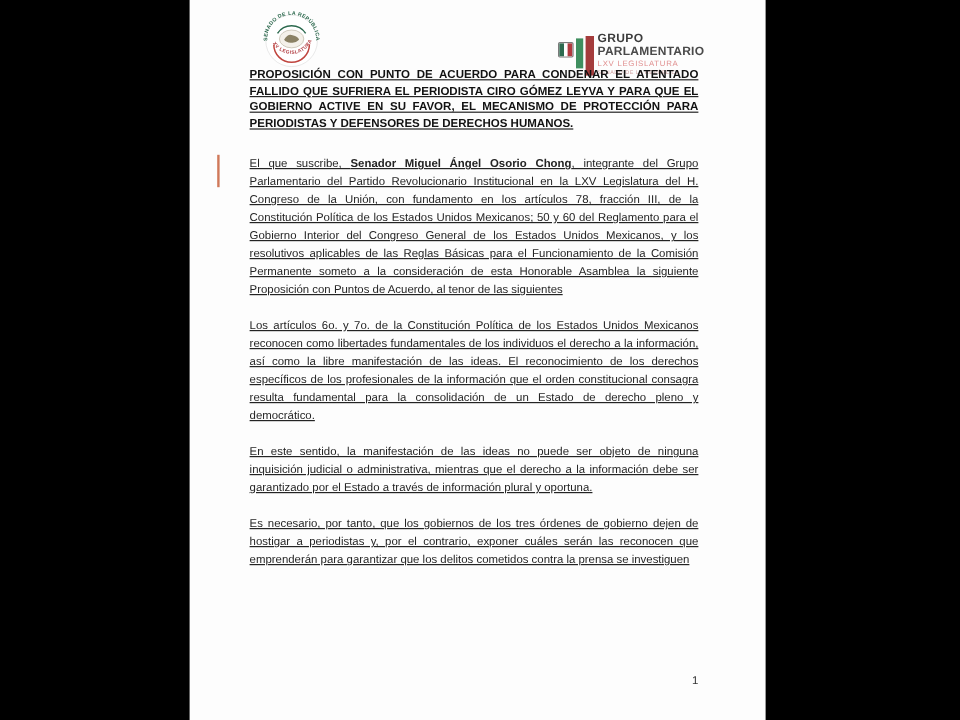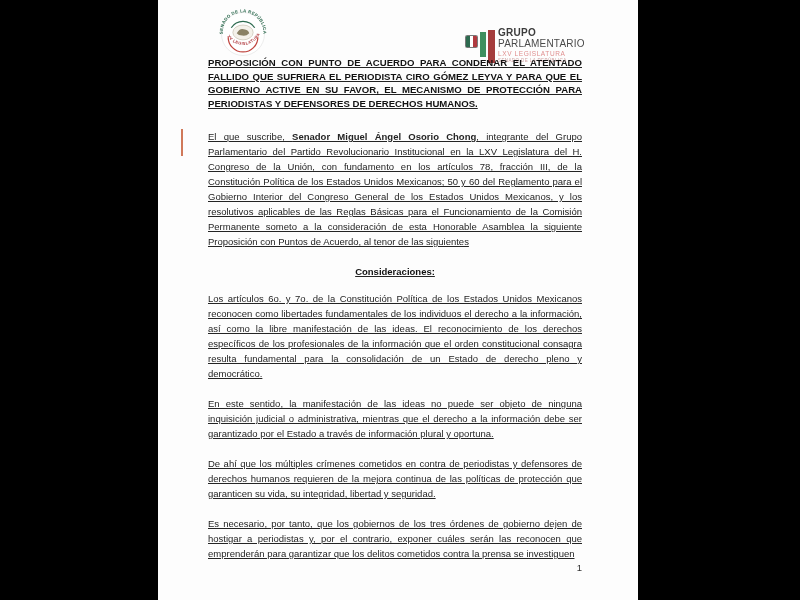--- a/index.html
+++ b/index.html
@@ -16,21 +16,21 @@
   .gp-logo { position:absolute; left:307px; top:28px; display:flex; align-items:flex-start; }
   .flag-chip {
     width:11px; height:11px; margin-top:7px; border:0.5px solid #7a7a7a; border-radius:1.5px;
     display:flex; overflow:hidden;
   }
   .flag-chip .stripe { flex:1; }
   .gp-bar-green { width:6px; height:25px; margin-left:2px; margin-top:4px; background:#3f8f5f; }
   .gp-bar-red   { width:7px; height:33px; margin-left:2px; margin-top:2px; background:#a43c3c; }
   .gp-text { margin-left:3px; line-height:1; }
   .gp-l1 { font-size:10px; font-weight:bold; color:#3c3c3c; letter-spacing:0.3px; }
-  .gp-l2 { font-size:10px; font-weight:normal; color:#4a4a4a; letter-spacing:0.2px; margin-top:1px; }
+  .gp-l2 { font-size:10px; font-weight:bold; color:#4a4a4a; letter-spacing:0.2px; margin-top:1px; }
   .gp-l3 { font-size:6.5px; color:#e08f8f; letter-spacing:0.6px; margin-top:2px; }
   .gp-l4 { font-size:4.5px; color:#cfa0a0; letter-spacing:0.4px; margin-top:1px; }
   
   .content {
     position:absolute; left:50px; right:56px; top:56px;
     font-size:9.5px; line-height:15px; color:#242424; text-align:justify;text-decoration:underline;
   }
   .doc-title {
     font-weight:bold; color:#121212; line-height:13.5px; font-size:9.6px;
     margin:0 0 19px 0; text-align:justify;
@@ -86,23 +86,21 @@
       </div>
     </div>
 
     <div class="revision-bar"></div>
 
     <div class="content">
       <div class="doc-title">PROPOSICIÓN CON PUNTO DE ACUERDO PARA CONDENAR EL ATENTADO FALLIDO QUE SUFRIERA EL PERIODISTA CIRO GÓMEZ LEYVA Y PARA QUE EL GOBIERNO ACTIVE EN SU FAVOR, EL MECANISMO DE PROTECCIÓN PARA PERIODISTAS Y DEFENSORES DE DERECHOS HUMANOS.</div>
 
       <p><span>El que suscribe, </span><strong>Senador Miguel Ángel Osorio Chong</strong><span>, integrante del Grupo Parlamentario del Partido Revolucionario Institucional en la LXV Legislatura del H. Congreso de la Unión, con fundamento en los artículos 78, fracción III, de la Constitución Política de los Estados Unidos Mexicanos; 50 y 60 del Reglamento para el Gobierno Interior del Congreso General de los Estados Unidos Mexicanos, y los resolutivos aplicables de las Reglas Básicas para el Funcionamiento de la Comisión Permanente someto a la consideración de esta Honorable Asamblea la siguiente Proposición con Puntos de Acuerdo, al tenor de las siguientes</span></p>
 
-      <div class="section-heading">Consideraciones:</div>
 
       <p>Los artículos 6o. y 7o. de la Constitución Política de los Estados Unidos Mexicanos reconocen como libertades fundamentales de los individuos el derecho a la información, así como la libre manifestación de las ideas. El reconocimiento de los derechos específicos de los profesionales de la información que el orden constitucional consagra resulta fundamental para la consolidación de un Estado de derecho pleno y democrático.</p>
       <p>En este sentido, la manifestación de las ideas no puede ser objeto de ninguna inquisición judicial o administrativa, mientras que el derecho a la información debe ser garantizado por el Estado a través de información plural y oportuna.</p>
-      <p>De ahí que los múltiples crímenes cometidos en contra de periodistas y defensores de derechos humanos requieren de la mejora continua de las políticas de protección que garanticen su vida, su integridad, libertad y seguridad.</p>
       <p>Es necesario, por tanto, que los gobiernos de los tres órdenes de gobierno dejen de hostigar a periodistas y, por el contrario, exponer cuáles serán las reconocen que emprenderán para garantizar que los delitos cometidos contra la prensa se investiguen</p>
     </div>
 
     <div class="page-number">1</div>
   </div>
 </div>
 
 </body></html>

